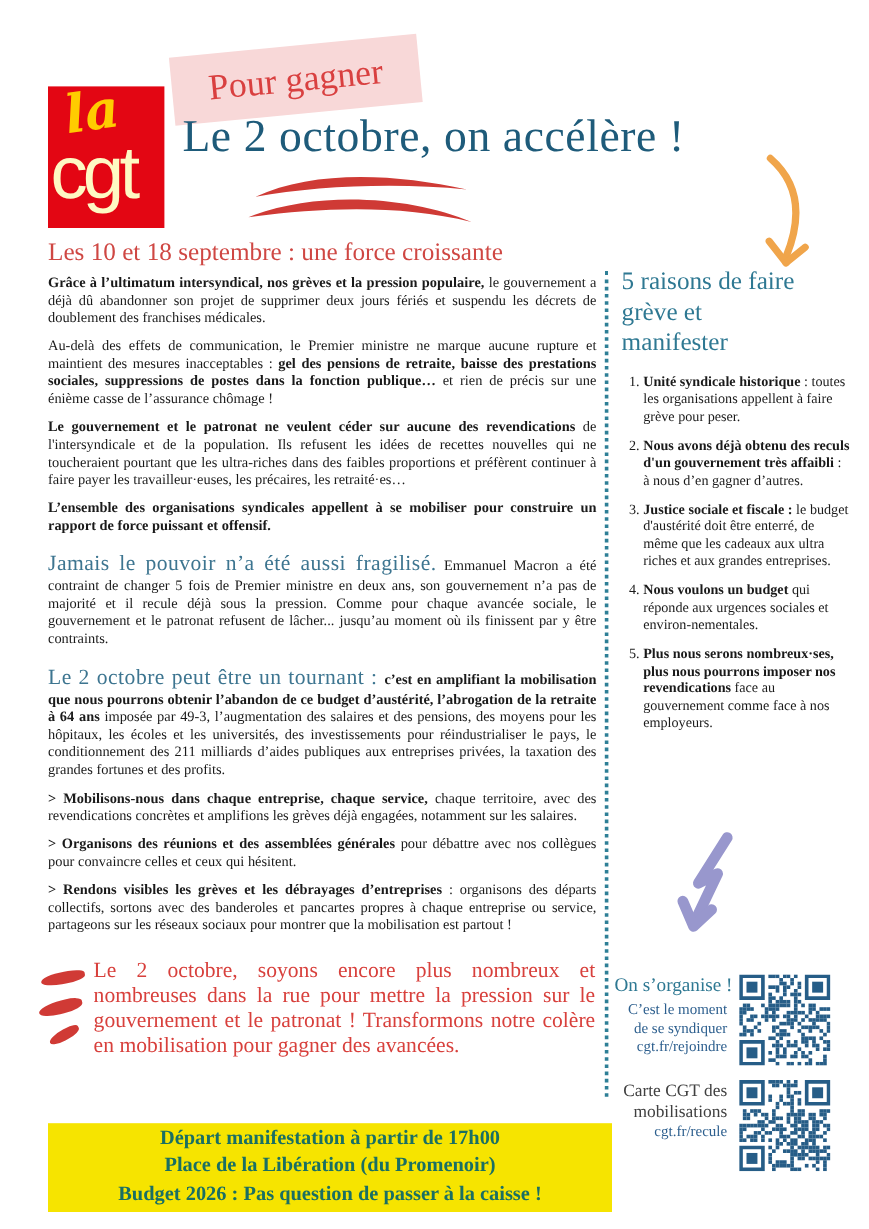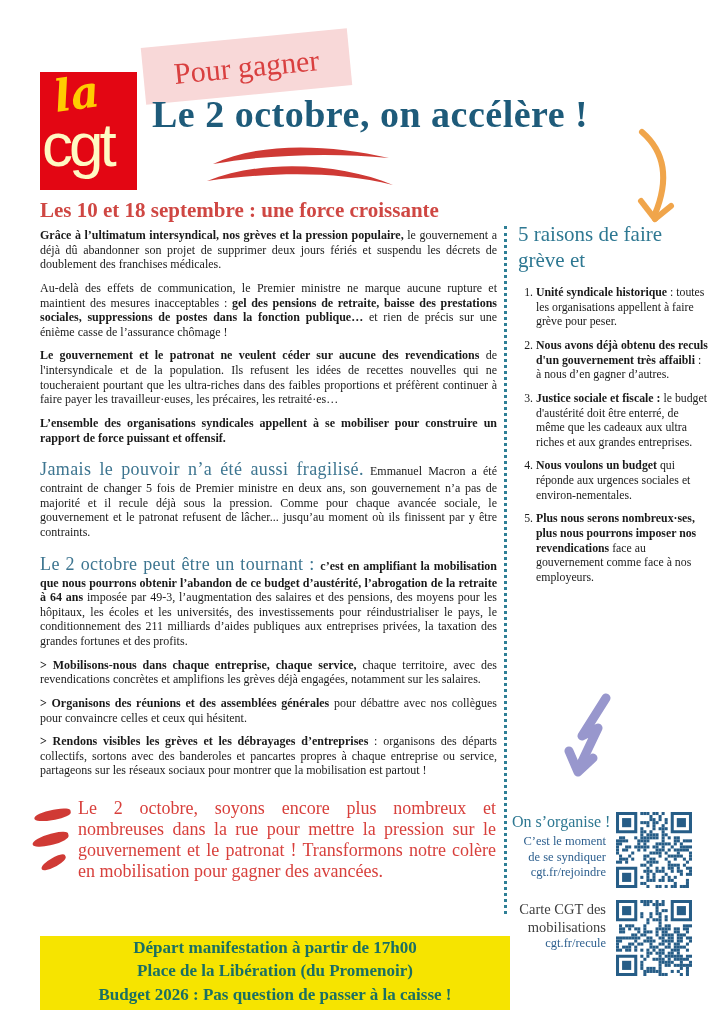--- a/index.html
+++ b/index.html
@@ -9,28 +9,28 @@
   
   .logo{position:absolute;left:40px;top:72px;width:97px;height:118px;background:#e30613;}
   .logo .la{position:absolute;left:14px;top:0px;font-family:"DejaVu Serif", serif;
             font-style:italic;font-weight:bold;font-size:44px;color:#ffcc00;
             transform:rotate(-8deg);line-height:1;}
   .logo .cgt{position:absolute;left:2px;top:42px;font-family:"Liberation Sans", sans-serif;
              font-weight:normal;font-size:62px;color:#fef9c3;letter-spacing:-4px;line-height:1;}
   .pink-banner{position:absolute;left:143px;top:38px;width:207px;height:57px;background:#f8d8d8;
                transform:rotate(-5.5deg);display:flex;align-items:center;justify-content:center;}
   .pink-banner span{font-size:30px;color:#d94040;font-weight:500;}
-  .main-title{position:absolute;left:152px;top:92px;font-size:38px;font-weight:bold;
+  .main-title{position:absolute;left:152px;top:92px;font-size:38px;font-weight:normal;
               color:#1e5b7a;letter-spacing:.5px;white-space:nowrap;}
   .swoosh{position:absolute;left:205px;top:140px;}
   .orange-arrow{position:absolute;left:612px;top:126px;}
 
   
   .left-col{position:absolute;left:40px;top:198px;width:457px;}
-  .red-heading{margin:0 0 5px 0;font-size:21px;font-weight:bold;color:#cf4743;}
+  .red-heading{margin:0 0 5px 0;font-size:21px;font-weight:normal;color:#cf4743;}
   .left-col p{margin:0 0 9px 0;font-size:12px;line-height:1.22;text-align:justify;}
   .b{font-weight:bold;}
   .h-teal{font-size:18px;color:#3d7590;letter-spacing:.4px;}
   .mt{margin-top:14px !important;}
 
   .callout{position:relative;margin:20px 0 0 38px;width:418px;font-size:18px;line-height:1.17;
            color:#d8403c;text-align:justify;}
   .stroke{position:absolute;background:#d03a35;border-radius:60% 40% 50% 50%;}
   .stroke1{left:-44px;top:12px;width:37px;height:10px;transform:rotate(-10deg);}
   .stroke2{left:-46px;top:36px;width:37px;height:11px;transform:rotate(-14deg);}
@@ -120,20 +120,21 @@
     <div>Place de la Libération (du Promenoir)</div>
     <div>Budget 2026 : Pas question de passer à la caisse !</div>
   </div>
 
   <div class="divider"></div>
 
   <div class="right-col">
     <h3 class="right-heading">
       <div>5 raisons de faire</div>
       <div>grève et</div>
+      <div>manifester</div>
     </h3>
     <ol class="reasons">
       <li><span class="b">Unité syndicale historique</span><span> : toutes les organisations appellent à faire grève pour peser.</span></li>
       <li><span class="b">Nous avons déjà obtenu des reculs d'un gouvernement très affaibli</span><span> : à nous d’en gagner d’autres.</span></li>
       <li><span class="b">Justice sociale et fiscale :</span><span> le budget d'austérité doit être enterré, de même que les cadeaux aux ultra riches et aux grandes entreprises.</span></li>
       <li><span class="b">Nous voulons un budget</span><span> qui réponde aux urgences sociales et environ-nementales.</span></li>
       <li><span class="b">Plus nous serons nombreux·ses, plus nous pourrons imposer nos revendications</span><span> face au gouvernement comme face à nos employeurs.</span></li>
     </ol>
   </div>
 

